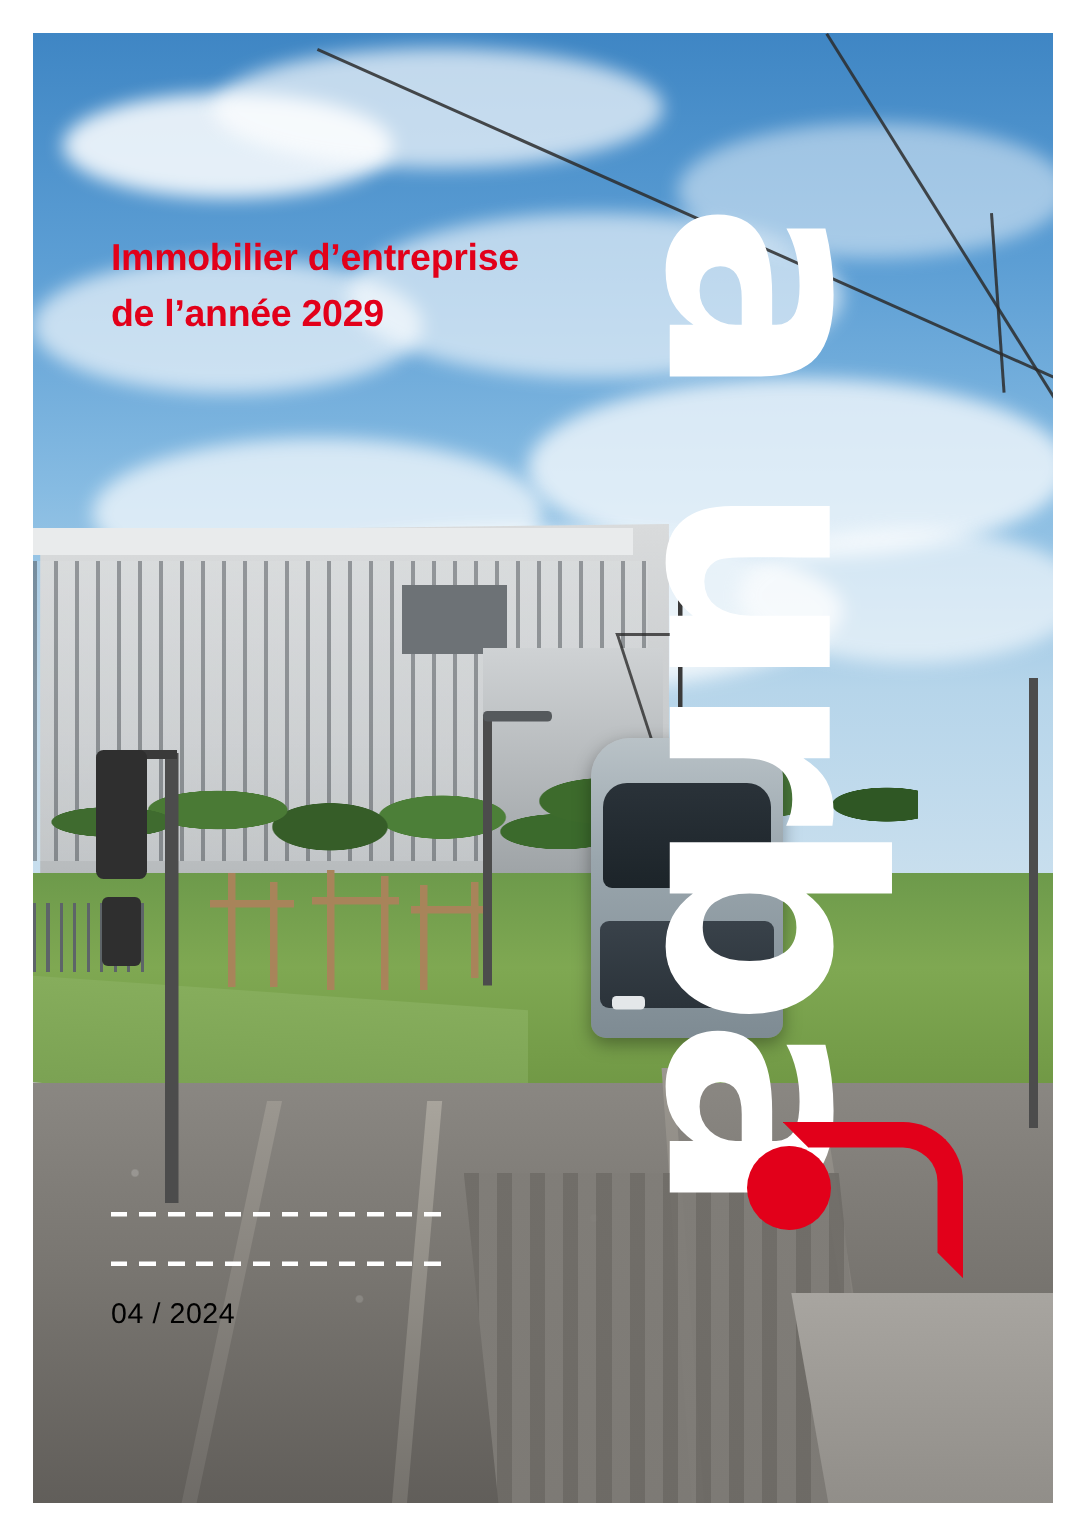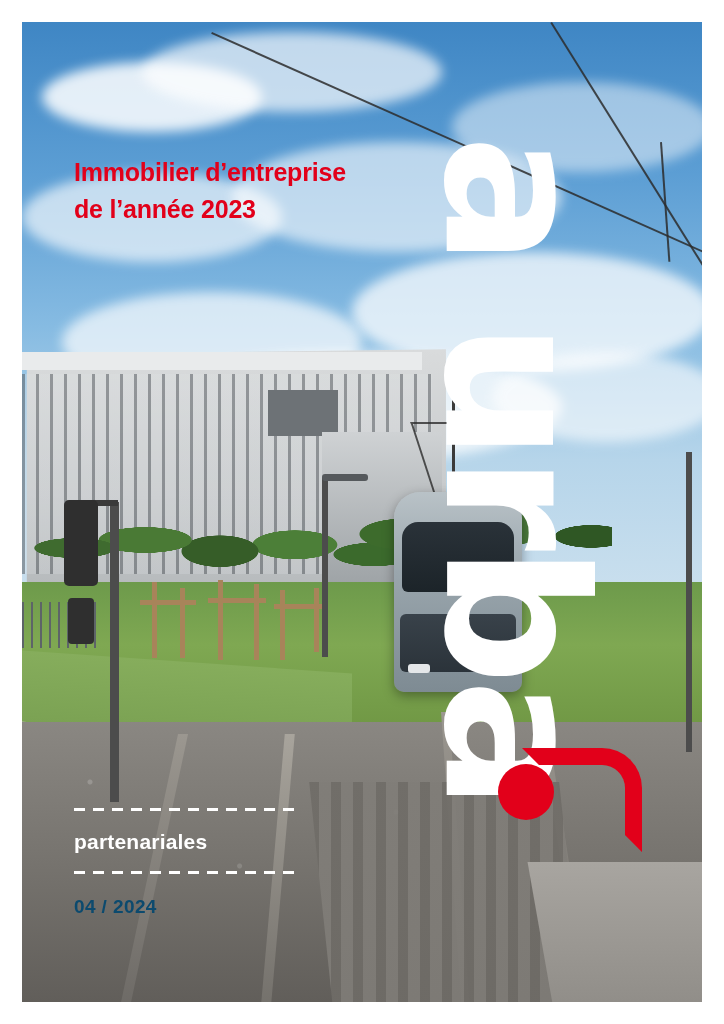--- a/index.html
+++ b/index.html
@@ -369,23 +369,23 @@
   }
   .footer-lines {
     padding: 16px 0 14px 0;
     font-size: 21px;
     font-weight: bold;
     line-height: 1.42;
     letter-spacing: 0.2px;
   }
   .date {
     margin-top: 22px;
-    color: #0c4a6e;
+    color: #000000;
     font-size: 19px;
-    font-weight: bold;
+    font-weight: normal;
     letter-spacing: 0.4px;
   }
 </style>
 </head>
 <body>
 
 <div class="page">
 
   <div class="cover-photo">
     <div class="sky"></div>
@@ -455,26 +455,25 @@
     <div class="lamp"></div>
 
     <div class="logo-vertical">
       <div class="logo-text">a urba</div>
     </div>
     <div class="logo-dot"></div>
     <div class="logo-hook"></div>
 
     <div class="title">
       <div>Immobilier d’entreprise</div>
-      <div>de l’année 2023</div>
+      <div>de l’année 2029</div>
     </div>
 
     <div class="footer">
       <div class="dashes"></div>
       <div class="footer-lines">
-        <div>partenariales</div>
       </div>
       <div class="dashes"></div>
       <div class="date">04 / 2024</div>
     </div>
 
   </div>
 </div>
 
 </body></html>

